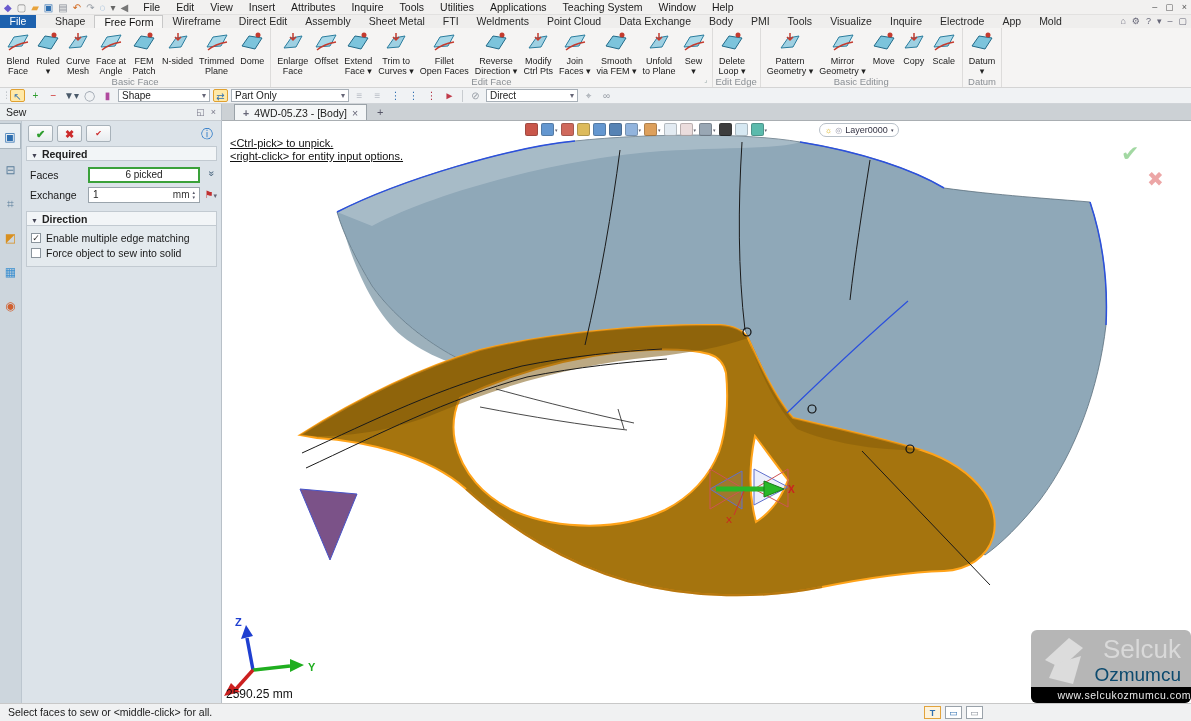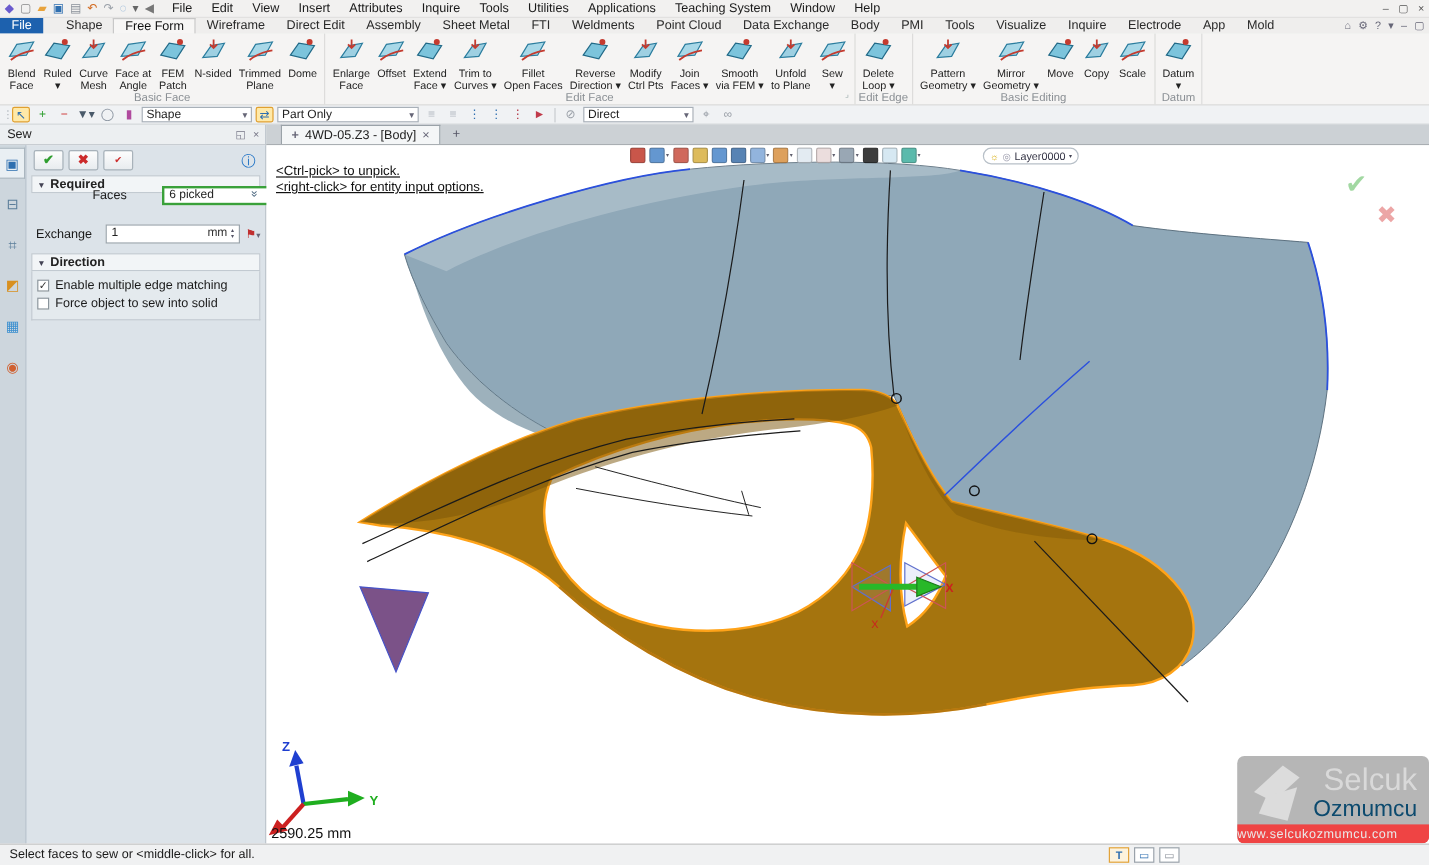--- a/index.html
+++ b/index.html
@@ -86,21 +86,21 @@
   .farrow { font-size:5px; color:#445; }
   #layer-pill { position:absolute; left:597px; top:2px; height:14px; background:rgba(255,255,255,.92); border:1px solid #b8c0c8; border-radius:7px; display:flex; align-items:center; gap:3px; padding:0 5px; font-size:9px; color:#334; }
   #layer-pill .bulb { color:#d8b018; font-size:8px; }
   #layer-pill .ring { color:#99a; font-size:8px; }
   #confirm-check { position:absolute; left:899px; top:20px; font-size:22px; color:#7cc87c; opacity:.7; }
   #confirm-cancel { position:absolute; left:925px; top:46px; font-size:20px; color:#e89090; opacity:.8; }
   #scale-label { position:absolute; left:4px; top:566px; font-size:12px; color:#111; }
   #watermark { position:absolute; left:809px; top:509px; width:160px; height:73px; background:rgba(178,178,178,.95); border-radius:6px; overflow:hidden; }
   #wm-name1 { position:absolute; right:10px; top:4px; font-size:26px; color:#d9d9d9; }
   #wm-name2 { position:absolute; right:10px; top:34px; font-size:19px; color:#0c4a6e; }
-  #wm-url { position:absolute; left:0; right:0; bottom:0; height:16px; background:#ef4444; color:#e9e9e9; font-size:10.5px; line-height:16px; text-align:left; letter-spacing:.5px; }
+  #wm-url { position:absolute; left:0; right:0; bottom:0; height:16px; background:#000000; color:#e9e9e9; font-size:10.5px; line-height:16px; text-align:right; letter-spacing:.5px; }
   #wm-logo { position:absolute; left:8px; top:6px; }
 
   
   #statusbar { position:absolute; left:0; bottom:0; width:100%; height:18px; background:#f0f1f2; border-top:1px solid #c8c8c8; font-size:10.5px; line-height:17px; color:#1a1a1a; padding-left:8px; }
   #status-icons { position:absolute; right:208px; top:2px; display:flex; gap:4px; }
   .sicon { width:17px; height:13px; border:1px solid #9aa2aa; background:#fff; text-align:center; font-size:9px; line-height:12px; }
   .sicon.hl { background:#fdf3dd; border-color:#e2a33c; font-weight:bold; }
 </style>
 </head>
 <body>
@@ -464,23 +464,23 @@
         <div class="pbtn ok">✔</div>
         <div class="pbtn cancel">✖</div>
         <div class="pbtn apply">✔</div>
       </div>
       <div id="pinfo">ⓘ</div>
 
       <div class="sect-header" style="top:25px;">
         <span class="tri">▼</span><span>Required</span>
       </div>
 
-      <div class="prow" style="top:34px;margin-left:47px;">
+      <div class="prow" style="top:46px;">
         <span class="plabel">Faces</span>
-        <div class="pinput green" style="top:0;">
+        <div class="pinput green" style="top:0;justify-content:center;">
           <span>6 picked</span>
         </div>
         <span class="chev">»</span>
       </div>
 
       <div class="prow" style="top:66px;">
         <span class="plabel">Exchange</span>
         <div class="pinput" style="top:0;">
           <span>1</span>
           <span style="flex:1"></span>

